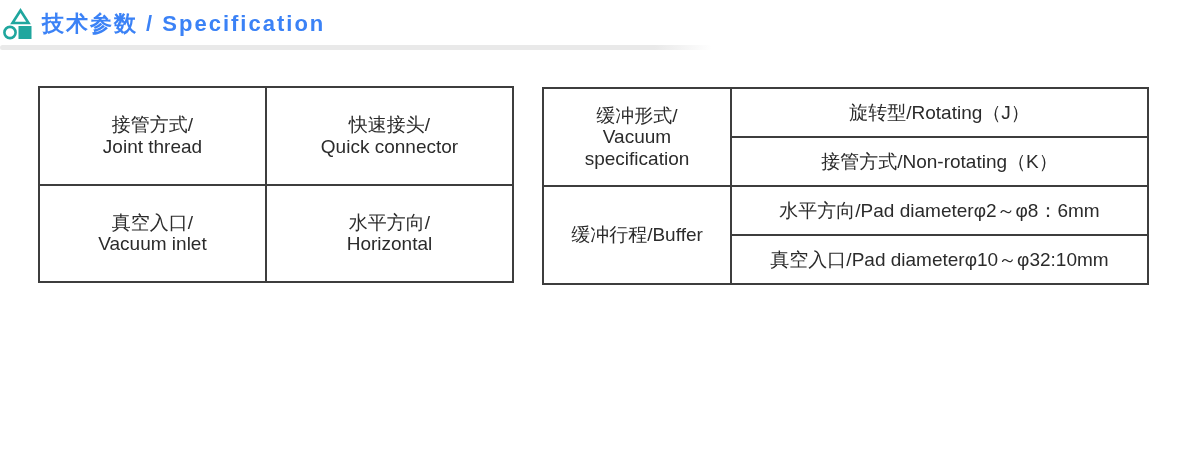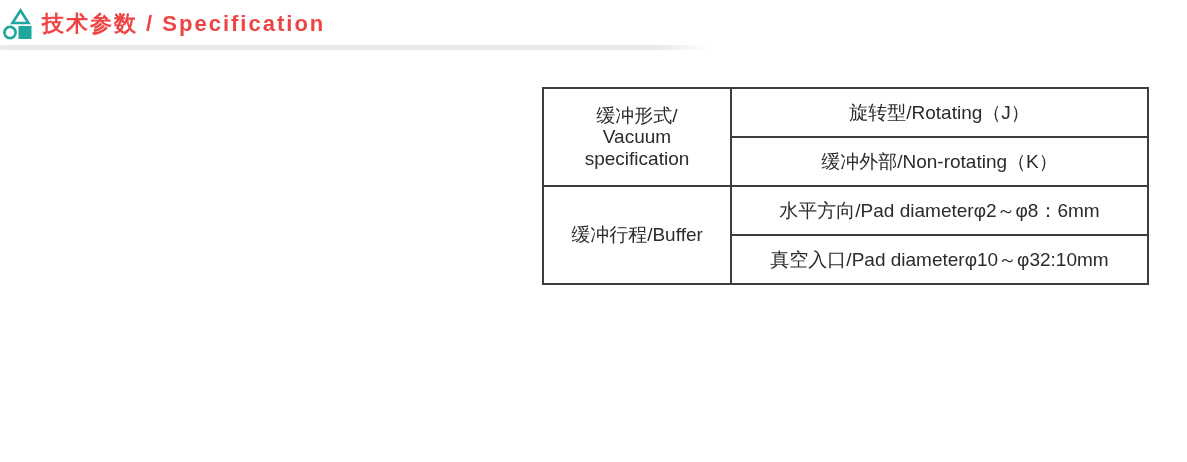--- a/index.html
+++ b/index.html
@@ -21,21 +21,21 @@
     left: 3px;
     display: flex;
     align-items: center;
     gap: 8px;
   }
   .logo-icon { width: 31px; height: 32px; display: block; }
   .page-title {
     font-size: 22px;
     font-weight: bold;
     letter-spacing: 2px;
-    color: #ef4444;
+    color: #3b82f6;
     white-space: nowrap;
   }
   .title-divider {
     position: absolute;
     top: 45px;
     left: 0;
     width: 712px;
     height: 5px;
     border-radius: 3px;
     background: linear-gradient(to right, #e9e9e9 0%, #e9e9e9 92%, rgba(233,233,233,0) 100%);
@@ -81,37 +81,49 @@
   </div>
 
   <div class="title-divider"></div>
 
   <table class="spec-table left-table">
     <colgroup>
         <col class="c1">
         <col class="c2">
       </colgroup>
     <tbody>
+      <tr>
+        <td>接管方式/
+Joint thread</td>
+        <td>快速接头/
+Quick connector</td>
+      </tr>
+      <tr>
+        <td>真空入口/
+Vacuum inlet</td>
+        <td>水平方向/
+Horizontal</td>
+      </tr>
     </tbody>
   </table>
 
   <table class="spec-table right-table">
     <colgroup>
         <col class="c1">
         <col class="c2">
       </colgroup>
     <tbody>
       <tr>
         <td rowspan="2">缓冲形式/
 Vacuum
 specification</td>
         <td>旋转型/Rotating（J）</td>
       </tr>
       <tr>
-        <td>缓冲外部/Non-rotating（K）</td>
+        <td>接管方式/Non-rotating（K）</td>
       </tr>
       <tr>
         <td rowspan="2">缓冲行程/Buffer</td>
         <td>水平方向/Pad diameterφ2～φ8：6mm</td>
       </tr>
       <tr>
         <td>真空入口/Pad diameterφ10～φ32:10mm</td>
       </tr>
     </tbody>
   </table>

